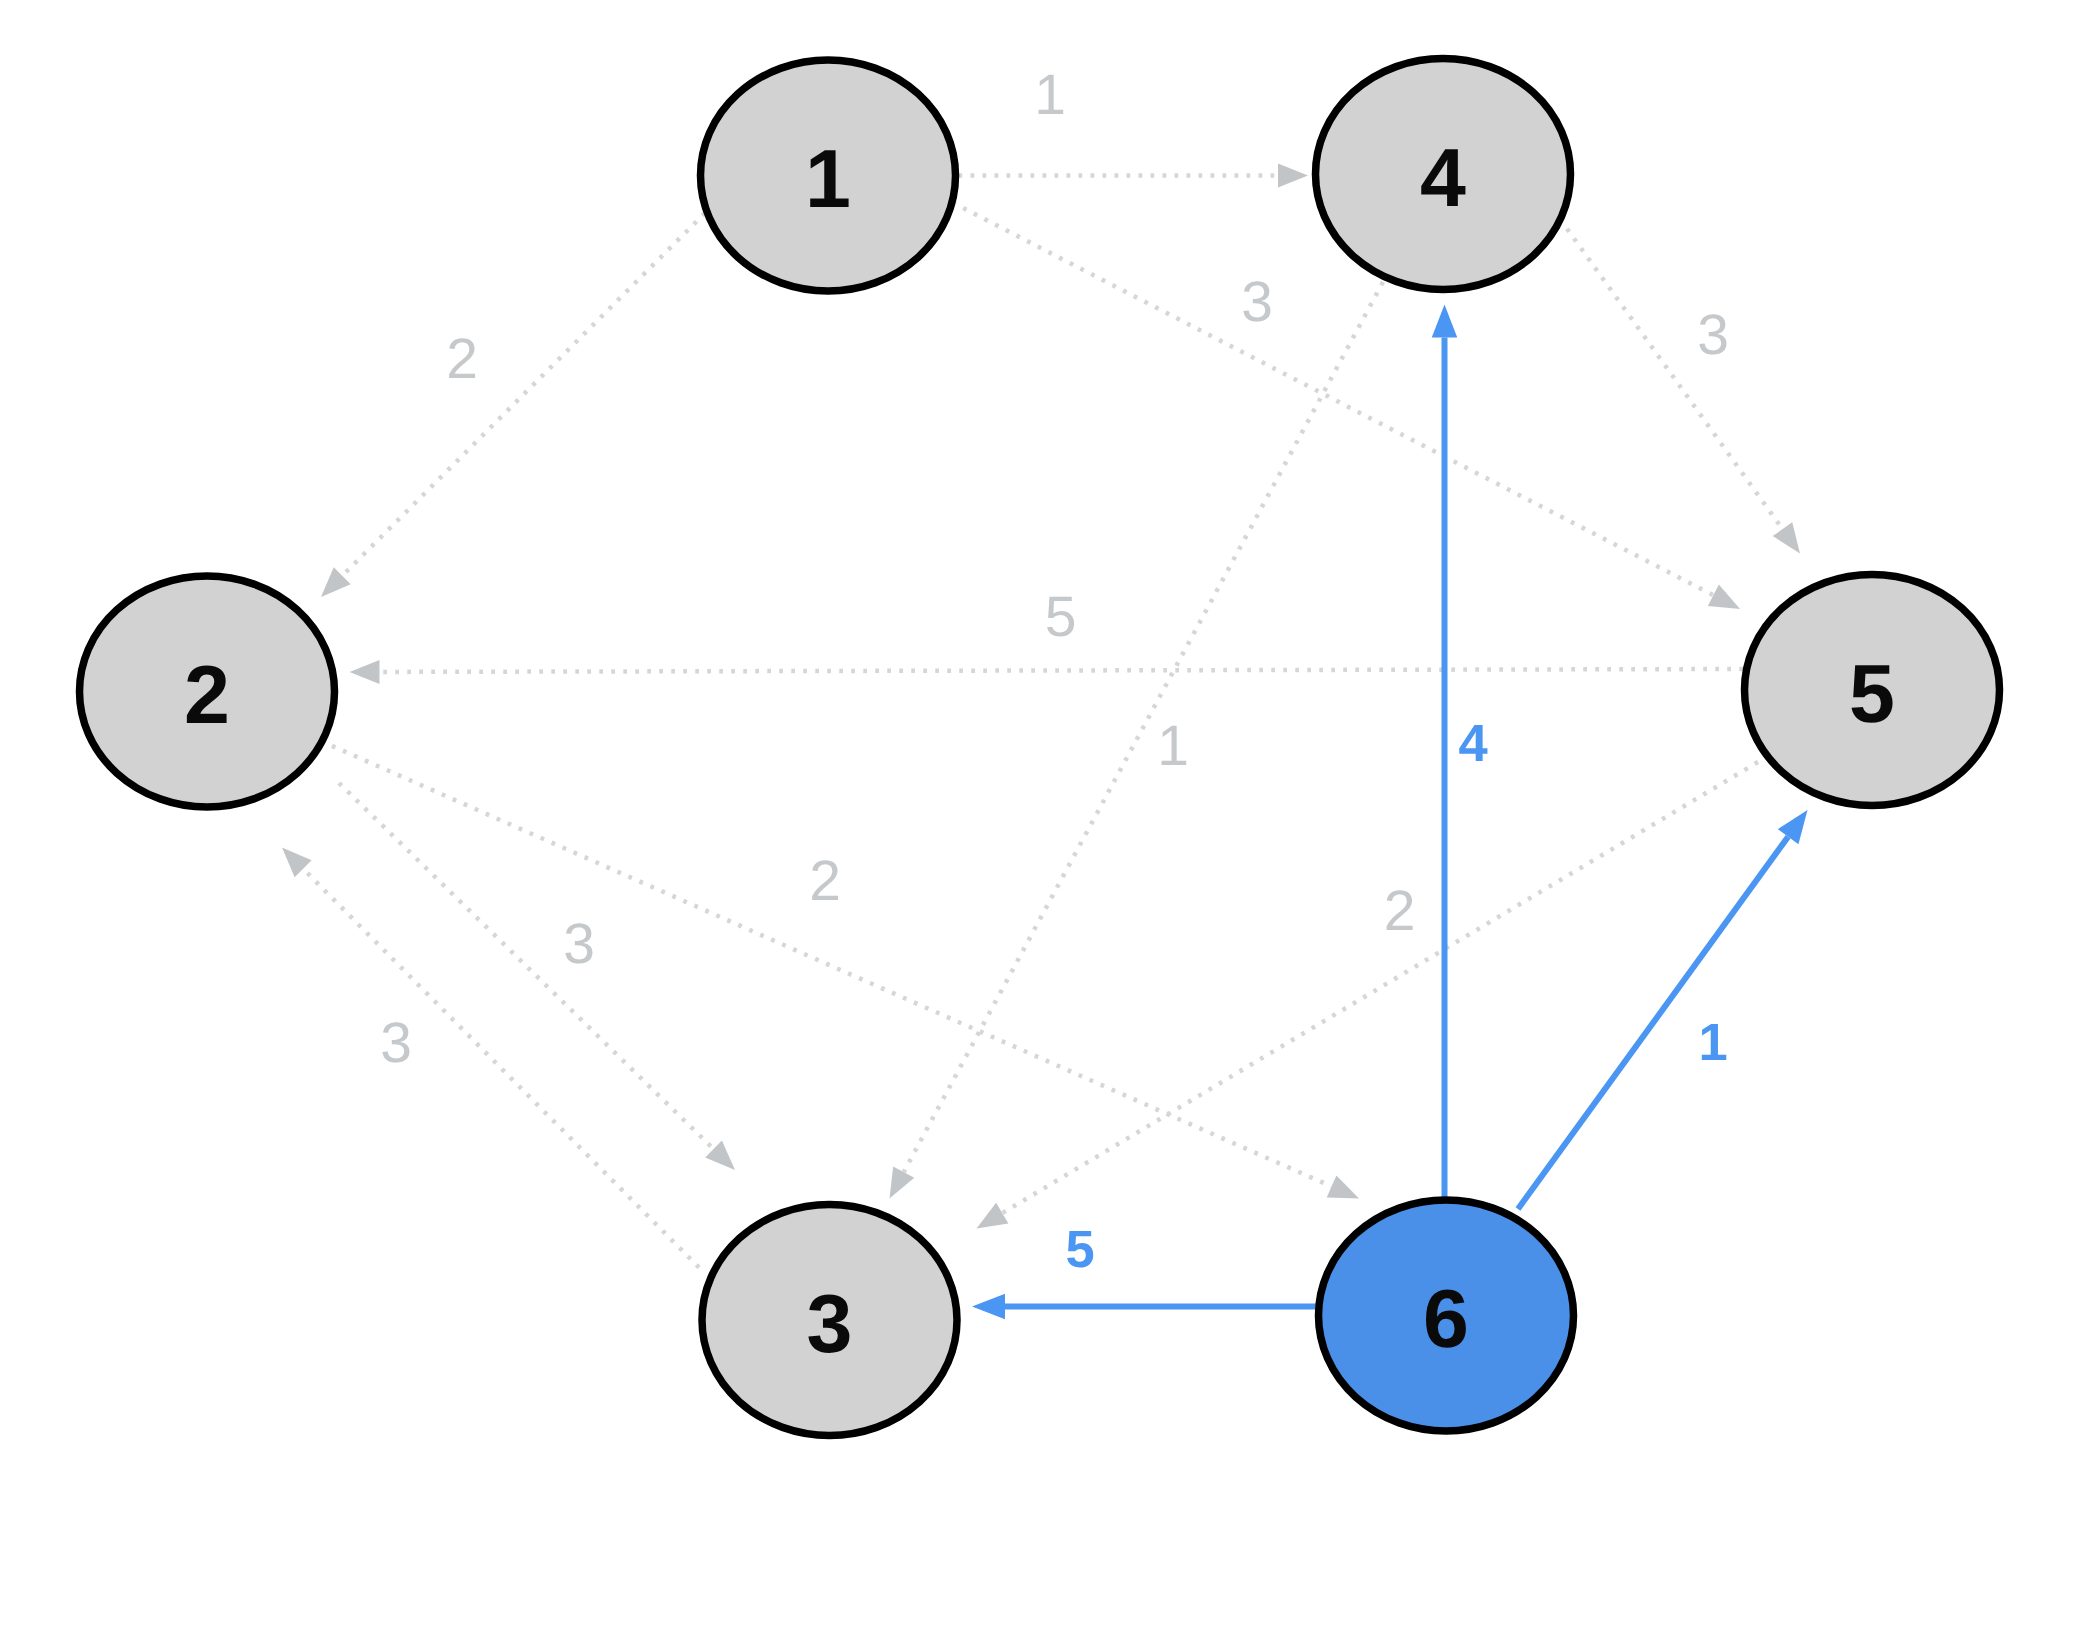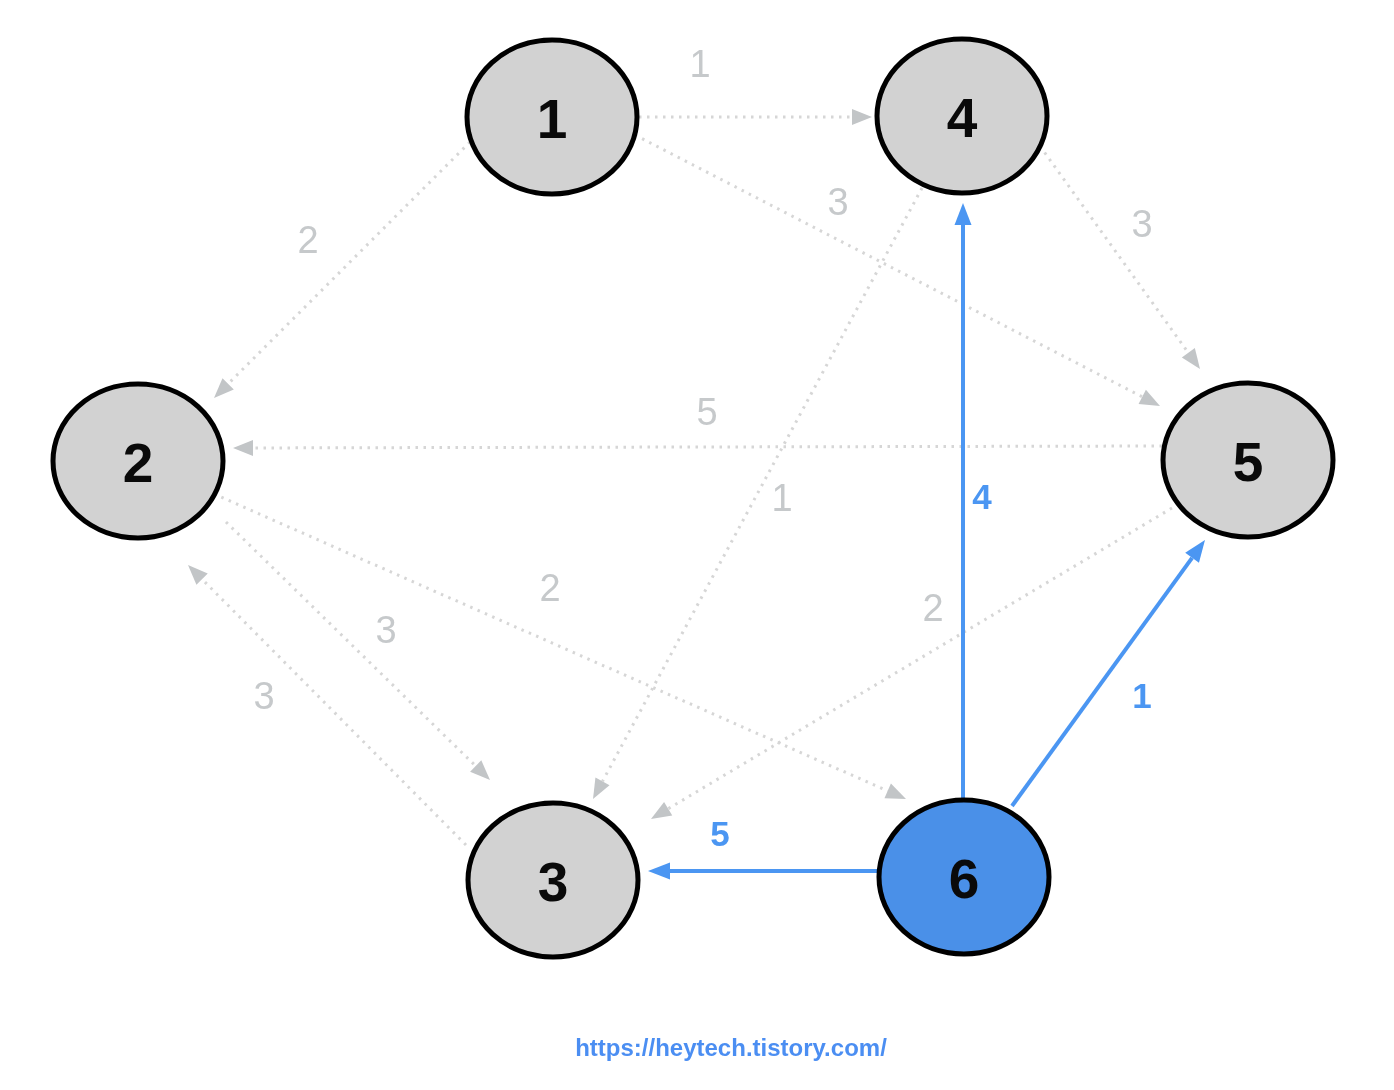--- a/index.html
+++ b/index.html
@@ -115,14 +115,13 @@
       </g>
       <g>
         <ellipse cx="1248" cy="460" rx="85" ry="77" fill="#d2d2d2" stroke="#000000" stroke-width="5"></ellipse>
         <text x="1248" y="462" text-anchor="middle" dominant-baseline="central" fill="#0a0a0a" font-size="55" font-weight="bold" class="node-label">5</text>
       </g>
       <g>
         <ellipse cx="964" cy="877" rx="85" ry="77" fill="#4a90e8" stroke="#000000" stroke-width="5"></ellipse>
         <text x="964" y="879" text-anchor="middle" dominant-baseline="central" fill="#0a0a0a" font-size="55" font-weight="bold" class="node-label">6</text>
       </g>
     </svg>
-  <div class="watermark" style="left: 731px; top: 1048px; color: rgb(75, 142, 242);">https://heytech.tistory.com/</div>
 </div>
 
 </body></html>

